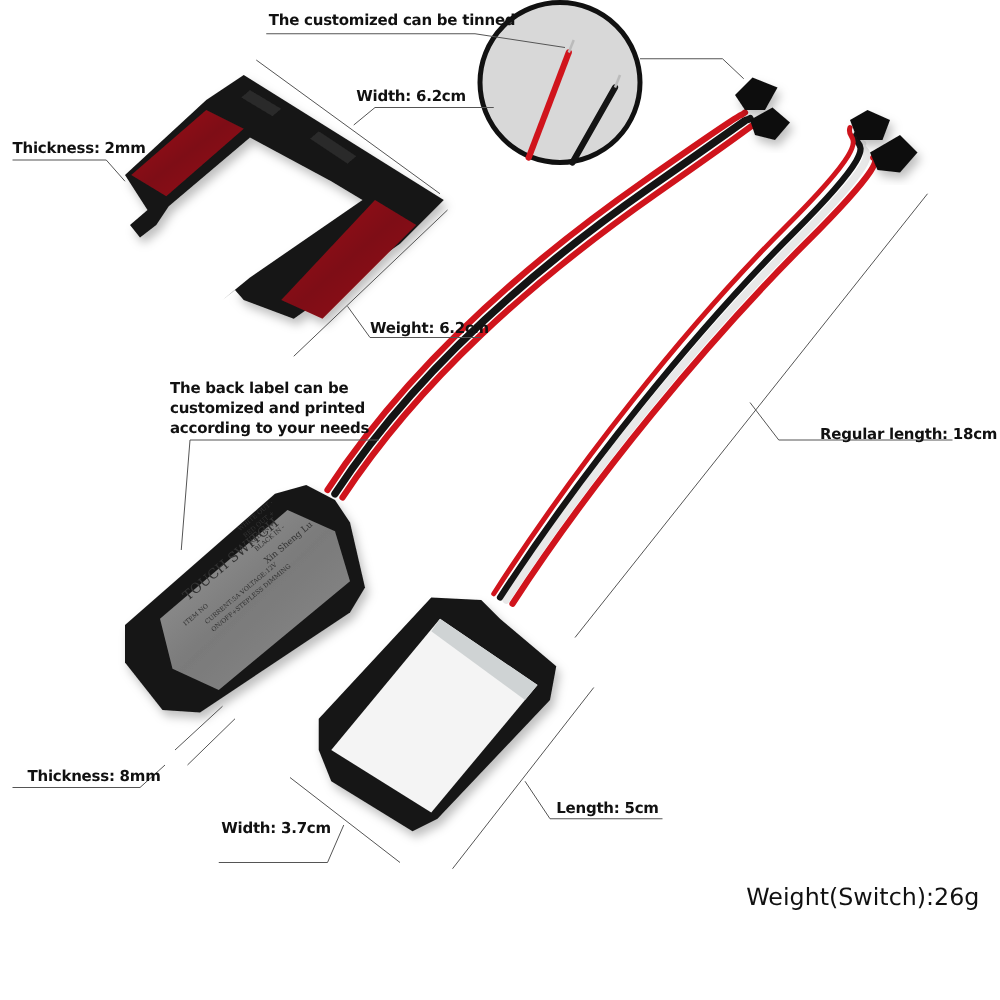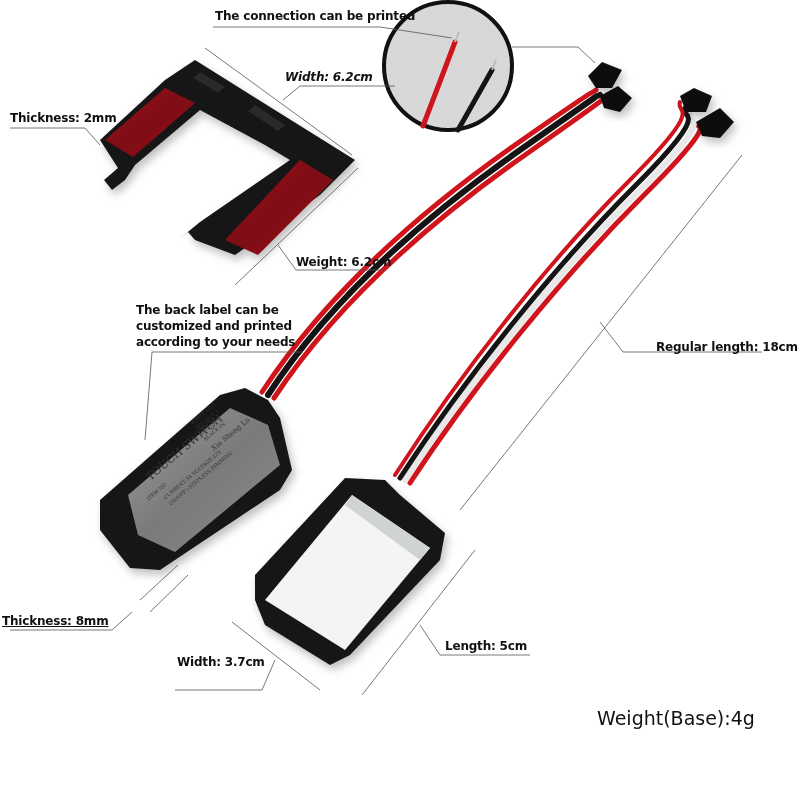--- a/index.html
+++ b/index.html
@@ -128,25 +128,25 @@
     <polyline points="10,630 112,630 132,612"></polyline>
 
     <line x1="232" y1="622" x2="320" y2="690"></line>
     <polyline points="175,690 262,690 275,660"></polyline>
 
     <line x1="475" y1="550" x2="362" y2="695"></line>
     <polyline points="420,625 440,655 530,655"></polyline>
   </g>
 </svg>
 
-<div class="label" style="left:215px; top:9px;">The connection can be printed</div>
-<div class="label" style="left:285px; top:70px;font-style:italic;">Width: 6.2cm</div>
+<div class="label" style="left:215px; top:9px;">The customized can be tinned</div>
+<div class="label" style="left:285px; top:70px;">Width: 6.2cm</div>
 <div class="label" style="left:10px; top:111px;">Thickness: 2mm</div>
 <div class="label" style="left:296px; top:255px;">Weight: 6.2cm</div>
 <div class="label multi" style="left:136px; top:302px; width:160px;">The back label can be customized and printed according to your needs</div>
 <div class="label" style="left:656px; top:340px;">Regular length: 18cm</div>
-<div class="label" style="left:2px; top:614px;text-decoration:underline;">Thickness: 8mm</div>
+<div class="label" style="left:22px; top:614px;">Thickness: 8mm</div>
 <div class="label" style="left:177px; top:655px;">Width: 3.7cm</div>
 <div class="label" style="left:445px; top:639px;text-align:right;">Length: 5cm</div>
 
 <div class="weights">
-  <div>Weight(Base):4g</div>
+  <div>Weight(Switch):26g</div>
 </div>
 
 </body></html>

